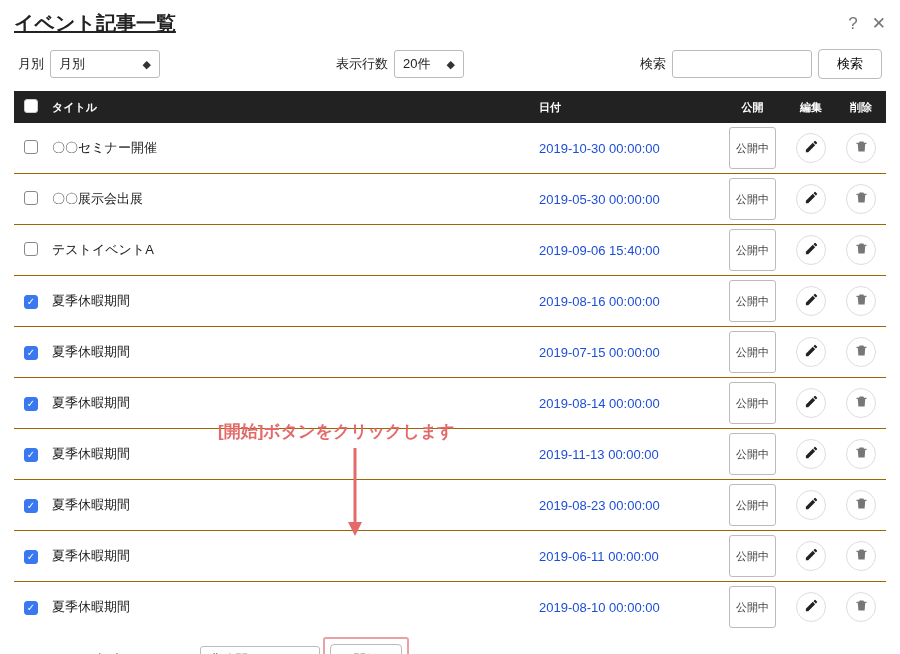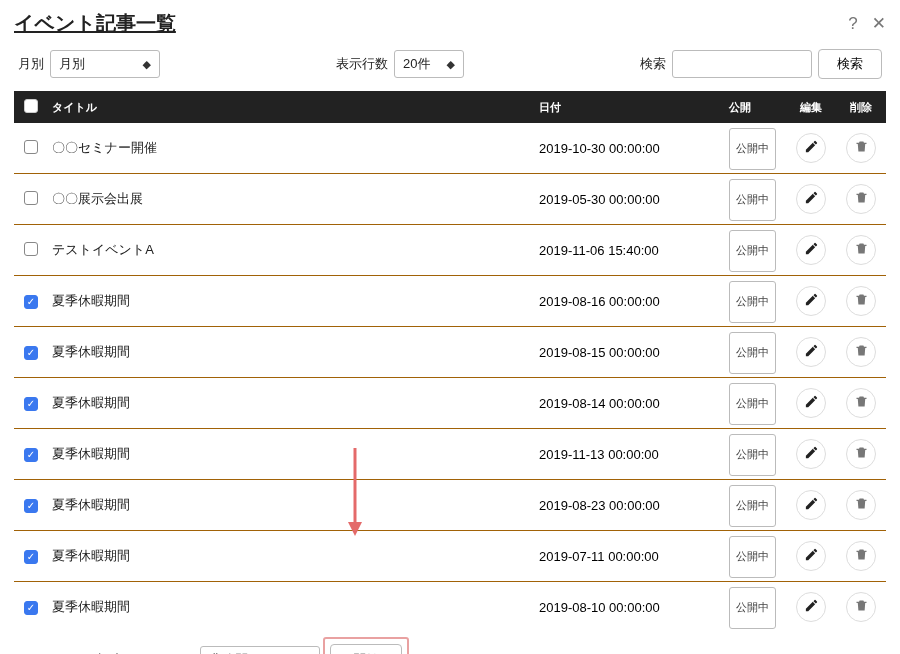--- a/index.html
+++ b/index.html
@@ -15,32 +15,32 @@
 .selectwrap { position:relative; display:inline-flex; align-items:center; border:1px solid #bbb; border-radius:3px; background:#fff; height:28px; padding:0 26px 0 8px; min-width:110px; }
 .selectwrap .caret { position:absolute; right:8px; pointer-events:none; font-size:11px; color:#333; }
 .searchwrap { display:flex; align-items:center; gap:10px; }
 .searchwrap input[type=text] { border:1px solid #bbb; border-radius:3px; height:28px; width:140px; padding:0 6px; }
 .btn { border:1px solid #bbb; border-radius:4px; background:#fff; height:30px; padding:0 18px; font-size:13px; cursor:pointer; }
 table { width:100%; border-collapse:collapse; }
 thead tr { background:#222; color:#fff; }
 thead th { text-align:left; font-size:11px; font-weight:bold; padding:8px 10px; }
 thead th.cb { width:26px; padding-left:10px; padding-right:4px; }
 th.col-date { width:190px; }
-th.col-pub { width:56px; }
+th.col-pub { width:56px; text-align:center; }
 th.col-edit, th.col-del { width:44px; text-align:center; }
 tbody td { padding:10px; border-bottom:1px solid #a16207; vertical-align:middle; }
 tbody td.cb { width:26px; padding-right:4px; }
 tbody tr:last-child td { border-bottom:none; }
 .cbx { width:14px; height:14px; border:1px solid #888; border-radius:3px; display:inline-flex; align-items:center; justify-content:center; font-size:10px; color:#fff; background:#fff; cursor:pointer; }
 .cbx.hd { border-color:#ccc; }
 .cbx.on { background:#3a78ef; border-color:#3a78ef; }
-.pubbtn { border:1px solid #bbb; border-radius:3px; font-size:11px; padding:14px 6px; background:#fff; color:#444; cursor:pointer; white-space:nowrap;font-family:Liberation Mono, monospace; }
+.pubbtn { border:1px solid #bbb; border-radius:3px; font-size:11px; padding:14px 6px; background:#fff; color:#444; cursor:pointer; white-space:nowrap; }
 .iconbtn { width:30px; height:30px; border:1px solid #ddd; border-radius:50%; display:inline-flex; align-items:center; justify-content:center; background:#fff; cursor:pointer; }
 .iconbtn svg { width:15px; height:15px; }
-td.date { font-size:13px; color:#000000; white-space:nowrap; }
+td.date { font-size:13px; color:#1d4ed8; white-space:nowrap; }
 td.c { text-align:center; }
 .callout { position:absolute; color:#e46a6a; font-size:17px; font-weight:bold; white-space:nowrap; pointer-events:none; }
 .arrow { position:absolute; pointer-events:none; }
 .footer { display:flex; align-items:center; padding:12px 4px 8px; gap:12px; position:relative; }
 .footer .bulk { display:flex; align-items:center; gap:10px; }
 .footer .bulk label { font-size:13px; }
 .startbtn { border:1px solid #bbb; border-radius:4px; background:#fff; height:32px; padding:0 22px; font-size:13px; cursor:pointer; }
 .starthl { position:absolute; border:2px solid #e9a1a1; border-radius:3px; pointer-events:none; }
 .pager { margin-left:auto; display:flex; align-items:center; gap:40px; }
 .pager .pos { font-size:13px; }
@@ -125,21 +125,21 @@
             </span></td>
           <td class="c"><span class="iconbtn">
               <span><svg viewBox="0 0 24 24">
                   <path fill="#777" d="M6 7h12l-1 13H7L6 7zm3-3h6l1 2h4v2H4V6h4l1-2z"></path>
                 </svg></span>
             </span></td>
         </tr>
         <tr>
           <td class="cb"><span class="cbx "></span></td>
           <td>テストイベントA</td>
-          <td class="date">2019-11-06 15:40:00</td>
+          <td class="date">2019-09-06 15:40:00</td>
           <td class="c"><span class="pubbtn">公開中</span></td>
           <td class="c"><span class="iconbtn">
               <span><svg viewBox="0 0 24 24">
                   <path fill="#222" d="M3 17.25V21h3.75L17.81 9.94l-3.75-3.75L3 17.25zM20.71 7.04a1 1 0 0 0 0-1.41l-2.34-2.34a1 1 0 0 0-1.41 0l-1.83 1.83 3.75 3.75 1.83-1.83z"></path>
                 </svg></span>
             </span></td>
           <td class="c"><span class="iconbtn">
               <span><svg viewBox="0 0 24 24">
                   <path fill="#777" d="M6 7h12l-1 13H7L6 7zm3-3h6l1 2h4v2H4V6h4l1-2z"></path>
                 </svg></span>
@@ -157,21 +157,21 @@
             </span></td>
           <td class="c"><span class="iconbtn">
               <span><svg viewBox="0 0 24 24">
                   <path fill="#777" d="M6 7h12l-1 13H7L6 7zm3-3h6l1 2h4v2H4V6h4l1-2z"></path>
                 </svg></span>
             </span></td>
         </tr>
         <tr>
           <td class="cb"><span class="cbx on">✓</span></td>
           <td>夏季休暇期間</td>
-          <td class="date">2019-08-15 00:00:00</td>
+          <td class="date">2019-07-15 00:00:00</td>
           <td class="c"><span class="pubbtn">公開中</span></td>
           <td class="c"><span class="iconbtn">
               <span><svg viewBox="0 0 24 24">
                   <path fill="#222" d="M3 17.25V21h3.75L17.81 9.94l-3.75-3.75L3 17.25zM20.71 7.04a1 1 0 0 0 0-1.41l-2.34-2.34a1 1 0 0 0-1.41 0l-1.83 1.83 3.75 3.75 1.83-1.83z"></path>
                 </svg></span>
             </span></td>
           <td class="c"><span class="iconbtn">
               <span><svg viewBox="0 0 24 24">
                   <path fill="#777" d="M6 7h12l-1 13H7L6 7zm3-3h6l1 2h4v2H4V6h4l1-2z"></path>
                 </svg></span>
@@ -221,21 +221,21 @@
             </span></td>
           <td class="c"><span class="iconbtn">
               <span><svg viewBox="0 0 24 24">
                   <path fill="#777" d="M6 7h12l-1 13H7L6 7zm3-3h6l1 2h4v2H4V6h4l1-2z"></path>
                 </svg></span>
             </span></td>
         </tr>
         <tr>
           <td class="cb"><span class="cbx on">✓</span></td>
           <td>夏季休暇期間</td>
-          <td class="date">2019-07-11 00:00:00</td>
+          <td class="date">2019-06-11 00:00:00</td>
           <td class="c"><span class="pubbtn">公開中</span></td>
           <td class="c"><span class="iconbtn">
               <span><svg viewBox="0 0 24 24">
                   <path fill="#222" d="M3 17.25V21h3.75L17.81 9.94l-3.75-3.75L3 17.25zM20.71 7.04a1 1 0 0 0 0-1.41l-2.34-2.34a1 1 0 0 0-1.41 0l-1.83 1.83 3.75 3.75 1.83-1.83z"></path>
                 </svg></span>
             </span></td>
           <td class="c"><span class="iconbtn">
               <span><svg viewBox="0 0 24 24">
                   <path fill="#777" d="M6 7h12l-1 13H7L6 7zm3-3h6l1 2h4v2H4V6h4l1-2z"></path>
                 </svg></span>
@@ -277,17 +277,18 @@
       <span class="nav">
         <a class="strong" href="#">«</a>
         <a class="lt" href="#">&lt;</a>
         <a class="lt" href="#">1</a>
         <a class="gt" href="#">&gt;</a>
         <a class="strong" style="color:#9ab8ef;" href="#">»</a>
       </span>
     </div>
   </div>
 
+  <div class="callout" style="left:218px; top:420px;">[開始]ボタンをクリックします</div>
   <svg class="arrow" style="left:345px; top:446px;" width="20" height="92">
     <line x1="10" y1="2" x2="10" y2="78" stroke="#e46a6a" stroke-width="3"></line>
     <polygon points="10,90 3,76 17,76" fill="#e46a6a"></polygon>
   </svg>
 </div>
 
 </body></html>

